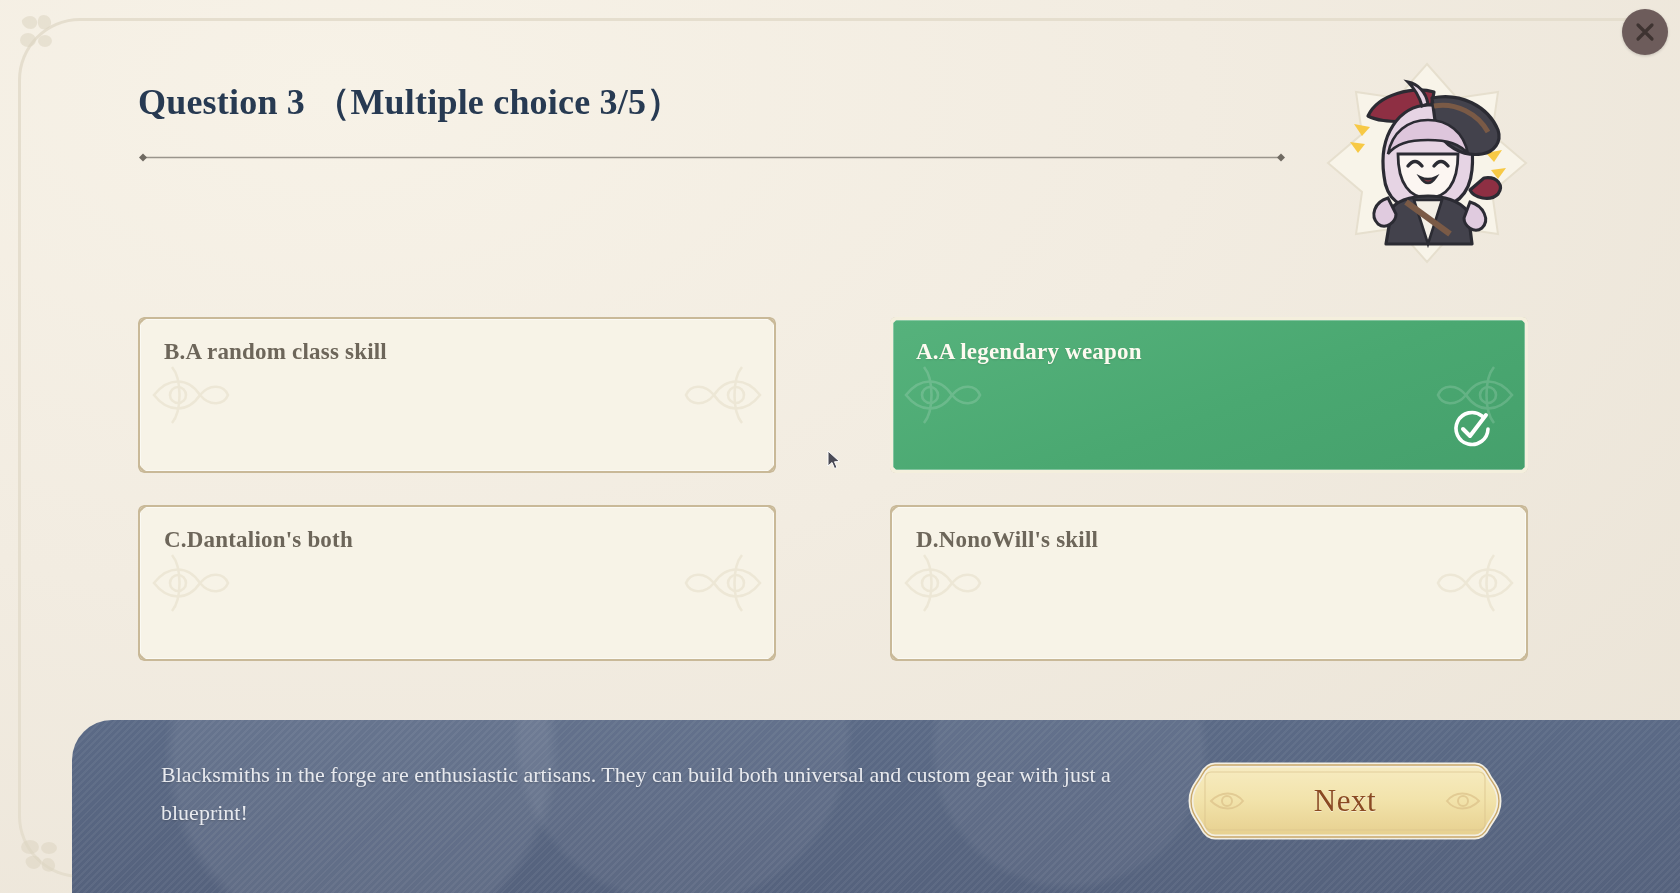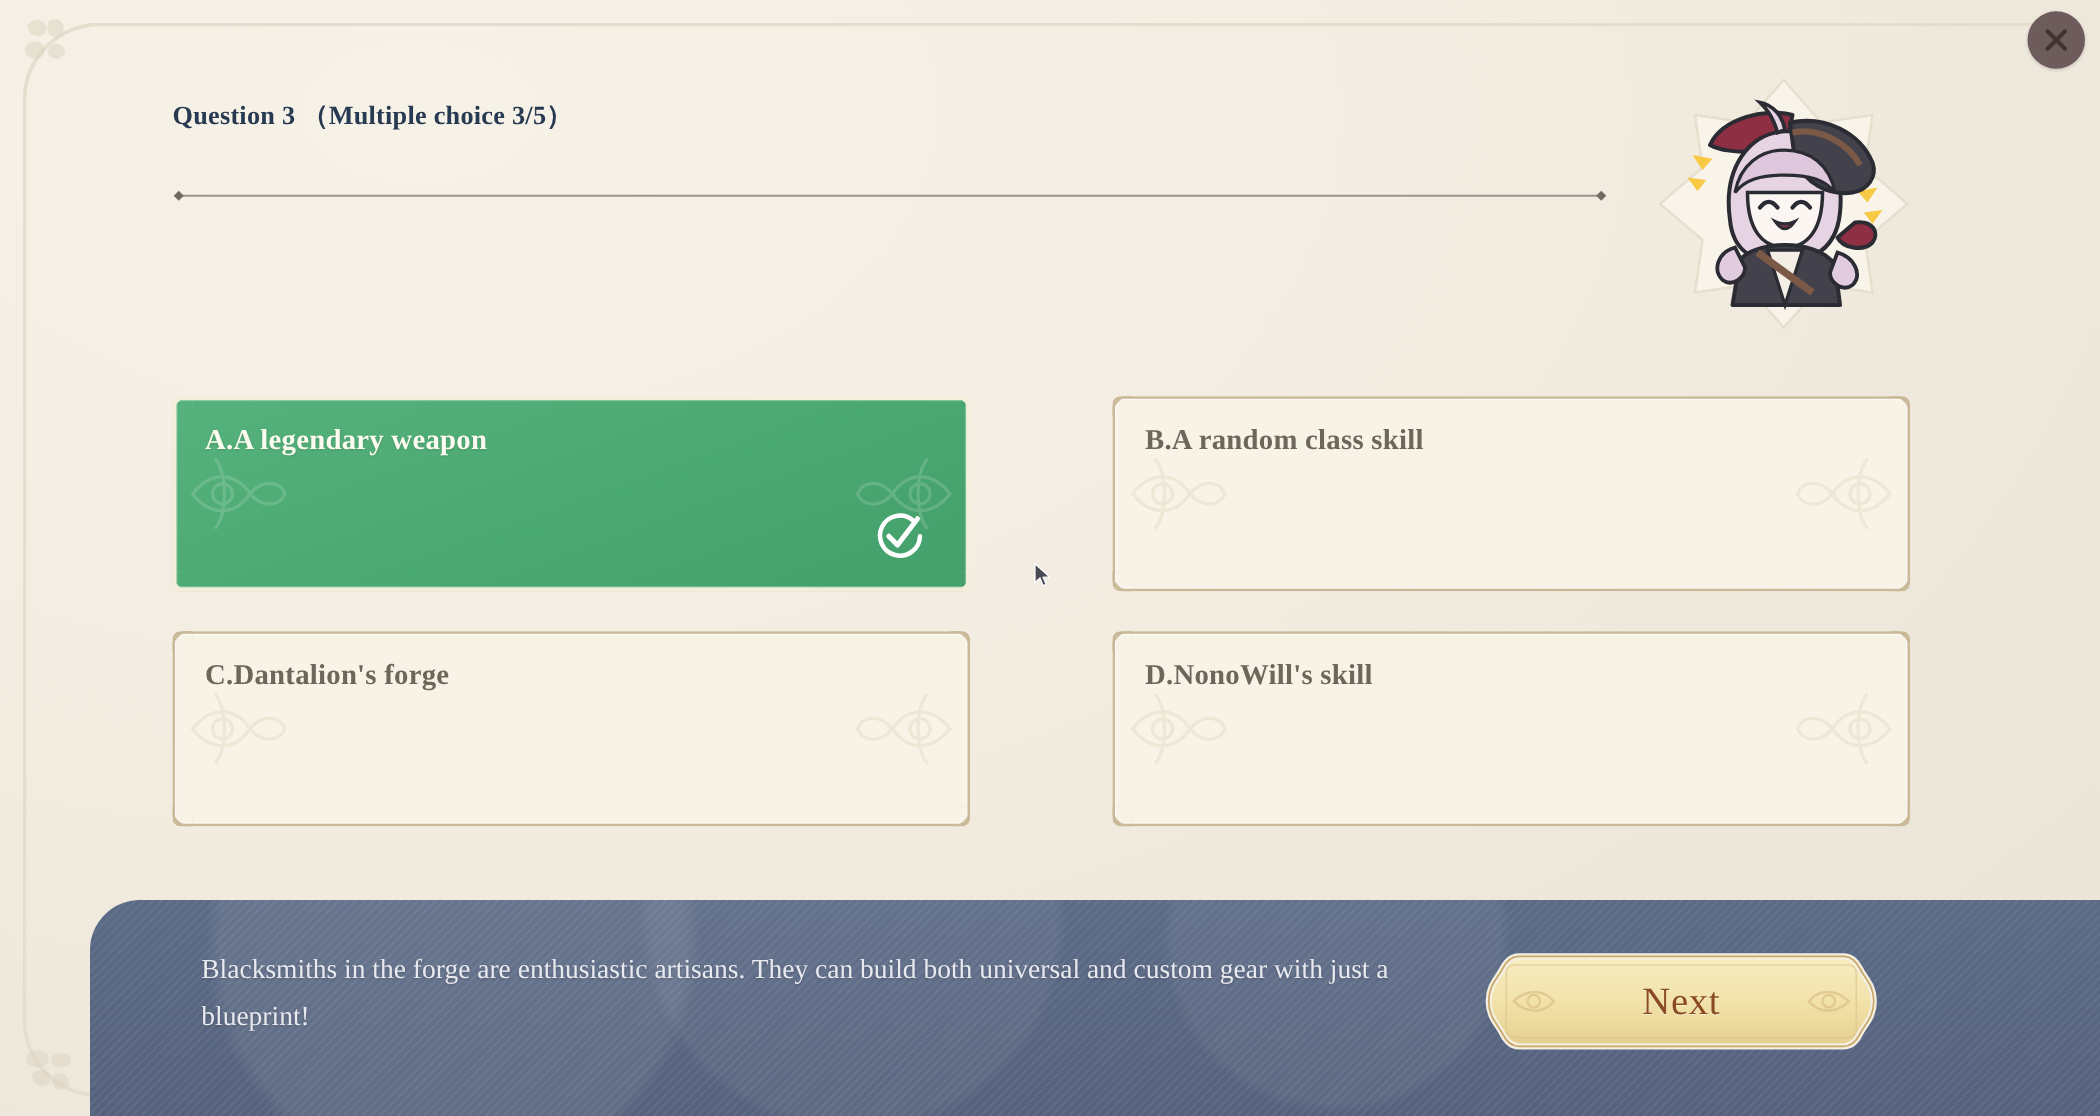--- a/index.html
+++ b/index.html
@@ -46,21 +46,21 @@
     cursor:pointer; z-index:40;
     box-shadow:0 1px 3px rgba(0,0,0,.18);
   }
   #close-button svg{ display:block; }
 
   
   #question-header{
     position:absolute; left:138px; top:78px;
   }
   #question-title{
-    font-size:21px; font-weight:bold; color:#273a52;
+    font-size:36px; font-weight:bold; color:#273a52;
     letter-spacing:.2px; white-space:nowrap;
   }
   #title-divider{
     position:absolute; left:138px; top:148px; width:1148px; height:9px;
   }
 
   
   #question-text{
     position:absolute; left:138px; top:180px; width:1160px;
     font-size:30px; font-weight:bold; color:#273a52;
@@ -270,20 +270,49 @@
       <path d="M92 142 L106 186 L120 142 Z" fill="#f3efe6" stroke="#2b2b33" stroke-width="2.6"></path>
       <path d="M84 144 L128 176" stroke="#7a5a46" stroke-width="6" fill="none"></path>
 
       <path d="M66 140 C52 144 48 158 56 166 C64 172 74 164 74 156 Z" fill="#e0cbdf" stroke="#2b2b33" stroke-width="3"></path>
       <path d="M148 144 C162 148 168 162 160 170 C152 176 142 168 142 160 Z" fill="#e0cbdf" stroke="#2b2b33" stroke-width="3"></path>
     </svg>
   </div>
 
   <div id="options-grid">
 
+    <div class="option unselected">
+      <div class="opt-bg"></div>
+      <div class="notch tl"></div>
+      <div class="notch bl"></div>
+      <div class="notch tr"></div>
+      <div class="notch br"></div>
+      <div class="opt-watermark left">
+        <svg viewBox="0 0 92 92" width="92" height="92">
+          <g fill="none" stroke="#e4dcc6" stroke-width="2.6">
+            <path d="M12 46 C26 28 46 28 58 46 C46 64 26 64 12 46 Z"></path>
+            <circle cx="36" cy="46" r="8"></circle>
+            <path d="M58 46 C68 34 82 36 86 46 C82 56 68 58 58 46 Z"></path>
+            <path d="M30 18 C40 30 40 62 30 74"></path>
+          </g>
+        </svg>
+      </div>
+      <div class="opt-watermark right">
+        <svg viewBox="0 0 92 92" width="92" height="92">
+          <g fill="none" stroke="#e4dcc6" stroke-width="2.6">
+            <path d="M80 46 C66 28 46 28 34 46 C46 64 66 64 80 46 Z"></path>
+            <circle cx="56" cy="46" r="8"></circle>
+            <path d="M34 46 C24 34 10 36 6 46 C10 56 24 58 34 46 Z"></path>
+            <path d="M62 18 C52 30 52 62 62 74"></path>
+          </g>
+        </svg>
+      </div>
+      <div class="opt-label">B.A random class skill</div>
+    </div>
+
     <div class="option selected">
       <div class="opt-bg"></div>
       <div class="notch tl"></div>
       <div class="notch bl"></div>
       <div class="notch tr"></div>
       <div class="notch br"></div>
       <div class="opt-watermark left">
         <svg viewBox="0 0 92 92" width="92" height="92">
           <g fill="none" stroke="#ffffff" stroke-width="2.6" opacity=".7">
             <path d="M12 46 C26 28 46 28 58 46 C46 64 26 64 12 46 Z"></path>
@@ -331,50 +360,21 @@
       <div class="opt-watermark right">
         <svg viewBox="0 0 92 92" width="92" height="92">
           <g fill="none" stroke="#e4dcc6" stroke-width="2.6">
             <path d="M80 46 C66 28 46 28 34 46 C46 64 66 64 80 46 Z"></path>
             <circle cx="56" cy="46" r="8"></circle>
             <path d="M34 46 C24 34 10 36 6 46 C10 56 24 58 34 46 Z"></path>
             <path d="M62 18 C52 30 52 62 62 74"></path>
           </g>
         </svg>
       </div>
-      <div class="opt-label">B.A random class skill</div>
-    </div>
-
-    <div class="option unselected">
-      <div class="opt-bg"></div>
-      <div class="notch tl"></div>
-      <div class="notch bl"></div>
-      <div class="notch tr"></div>
-      <div class="notch br"></div>
-      <div class="opt-watermark left">
-        <svg viewBox="0 0 92 92" width="92" height="92">
-          <g fill="none" stroke="#e4dcc6" stroke-width="2.6">
-            <path d="M12 46 C26 28 46 28 58 46 C46 64 26 64 12 46 Z"></path>
-            <circle cx="36" cy="46" r="8"></circle>
-            <path d="M58 46 C68 34 82 36 86 46 C82 56 68 58 58 46 Z"></path>
-            <path d="M30 18 C40 30 40 62 30 74"></path>
-          </g>
-        </svg>
-      </div>
-      <div class="opt-watermark right">
-        <svg viewBox="0 0 92 92" width="92" height="92">
-          <g fill="none" stroke="#e4dcc6" stroke-width="2.6">
-            <path d="M80 46 C66 28 46 28 34 46 C46 64 66 64 80 46 Z"></path>
-            <circle cx="56" cy="46" r="8"></circle>
-            <path d="M34 46 C24 34 10 36 6 46 C10 56 24 58 34 46 Z"></path>
-            <path d="M62 18 C52 30 52 62 62 74"></path>
-          </g>
-        </svg>
-      </div>
-      <div class="opt-label">C.Dantalion's forge</div>
+      <div class="opt-label">C.Dantalion's both</div>
     </div>
 
     <div class="option unselected">
       <div class="opt-bg"></div>
       <div class="notch tl"></div>
       <div class="notch bl"></div>
       <div class="notch tr"></div>
       <div class="notch br"></div>
       <div class="opt-watermark left">
         <svg viewBox="0 0 92 92" width="92" height="92">

